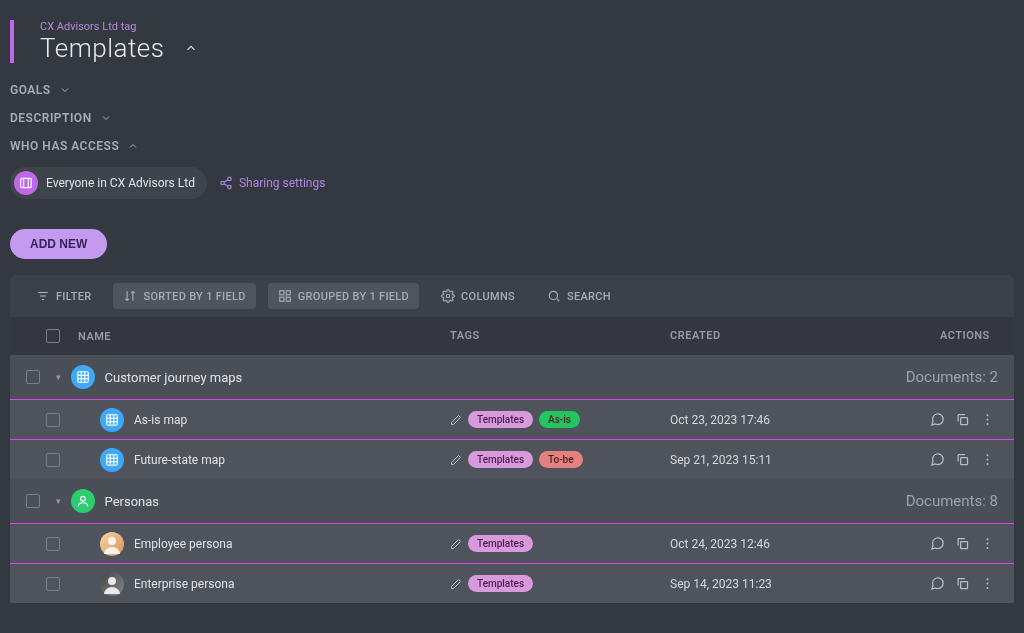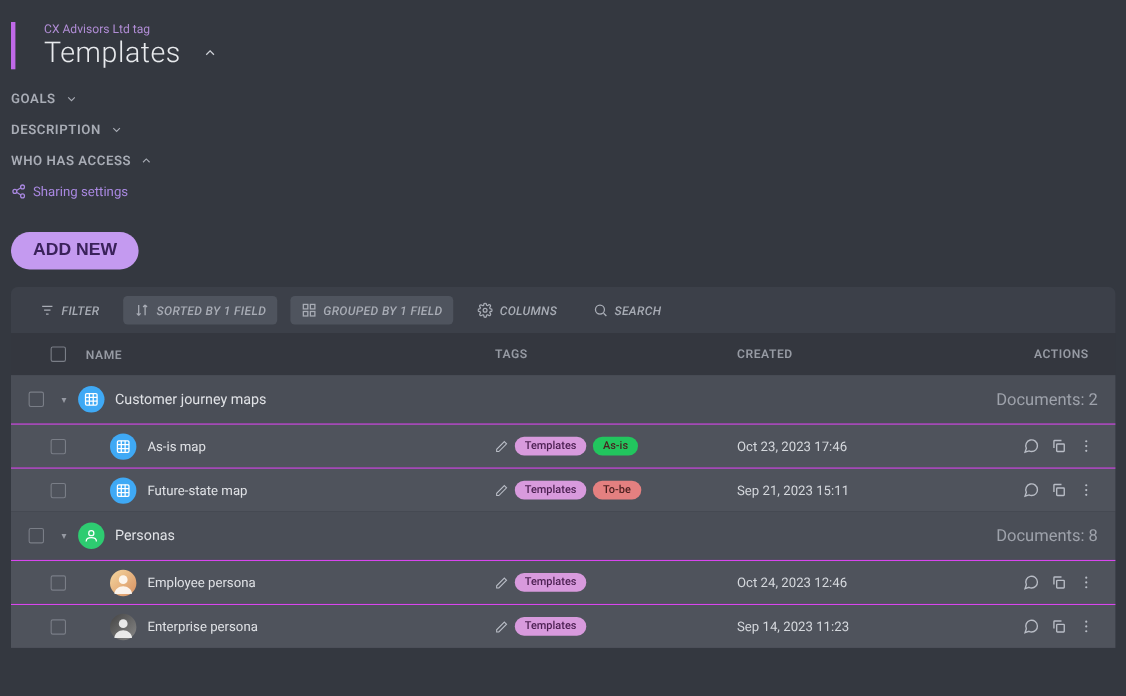--- a/index.html
+++ b/index.html
@@ -21,23 +21,23 @@
   .section-head { display: flex; align-items: center; gap: 8px; font-size: 12px; font-weight: 600; color: #a8acb5; letter-spacing: 0.5px; margin: 14px 0 14px 0; cursor: pointer; }
   .access-row { display: flex; align-items: center; gap: 12px; margin-top: 8px; margin-bottom: 20px; }
   .access-chip { display: flex; align-items: center; gap: 8px; background: #3f434c; border-radius: 20px; padding: 4px 12px 4px 4px; font-size: 12px; color: #e0e2e6; }
   .access-icon { width: 24px; height: 24px; background: #c069e8; border-radius: 50%; display: flex; align-items: center; justify-content: center; color: #fff; }
   .sharing { display: flex; align-items: center; gap: 6px; color: #a988e0; font-size: 12px; cursor: pointer; text-align: right; }
 
   .tabs-row { display: flex; align-items: center; justify-content: space-between; padding: 0 10px 16px 10px; }
   .tabs { display: flex; gap: 18px; font-size: 13px; }
   .tab { color: #a8acb5; cursor: pointer; }
   .tab.active { color: #e8eaed; font-weight: 600; text-decoration: underline; }
-  .add-btn { background: #c49af0; color: #3a225a; font-weight: 600; font-size: 16px; border: none; border-radius: 20px; padding: 8px 20px; cursor: pointer; }
-
-  .toolbar { background: #3c4049; margin: 0 10px; border-radius: 6px 6px 0 0; display: flex; align-items: center; gap: 12px; padding: 8px 16px; font-size: 11px; color: #a8acb5; font-style: italic; }
+  .add-btn { background: #c49af0; color: #3a225a; font-weight: 600; font-size: 12px; border: none; border-radius: 20px; padding: 8px 20px; cursor: pointer; }
+
+  .toolbar { background: #3c4049; margin: 0 10px; border-radius: 6px 6px 0 0; display: flex; align-items: center; gap: 12px; padding: 8px 16px; font-size: 11px; color: #a8acb5; }
   .tool { display: flex; align-items: center; gap: 6px; cursor: pointer; padding: 6px 10px; border-radius: 4px; font-weight: 500; letter-spacing: 0.3px; }
   .tool.active { background: #4f545e; }
 
   .table { margin: 0 10px; }
   .thead { display: grid; grid-template-columns: 440px 220px 260px 94px; background: #34373f; padding: 12px 0; font-size: 11px; font-weight: 600; color: #969aa3; letter-spacing: 0.5px; }
   .thead .name-col { padding-left: 64px; text-align: center; }
   .thead .actions-col { padding-left: 10px; }
 
   .group-row { display: flex; align-items: center; background: #4a4e57; padding: 10px 16px; gap: 10px; font-size: 13px; color: #e0e2e6; }
   .group-row .cb { margin-right: 6px; }
@@ -100,20 +100,29 @@
   </div>
 
   <div class="section-head">
     <span>WHO HAS ACCESS</span>
     <svg width="12" height="12" viewBox="0 0 24 24" fill="none" stroke="currentColor" stroke-width="2">
         <polyline points="18 15 12 9 6 15"></polyline>
       </svg>
   </div>
 
   <div class="access-row">
+    <div class="access-chip">
+      <span class="access-icon">
+        <svg width="14" height="14" viewBox="0 0 24 24" fill="none" stroke="#fff" stroke-width="2">
+            <rect x="3" y="4" width="18" height="16" rx="2"></rect>
+            <path d="M8 4v16M16 4v16"></path>
+          </svg>
+      </span>
+      <span>Everyone in CX Advisors Ltd</span>
+    </div>
     <div class="sharing">
       <svg width="14" height="14" viewBox="0 0 24 24" fill="none" stroke="currentColor" stroke-width="2">
           <circle cx="18" cy="5" r="3"></circle>
           <circle cx="6" cy="12" r="3"></circle>
           <circle cx="18" cy="19" r="3"></circle>
           <line x1="8.6" y1="10.6" x2="15.4" y2="6.4"></line>
           <line x1="8.6" y1="13.4" x2="15.4" y2="17.6"></line>
         </svg>
       <span>Sharing settings</span>
     </div>

